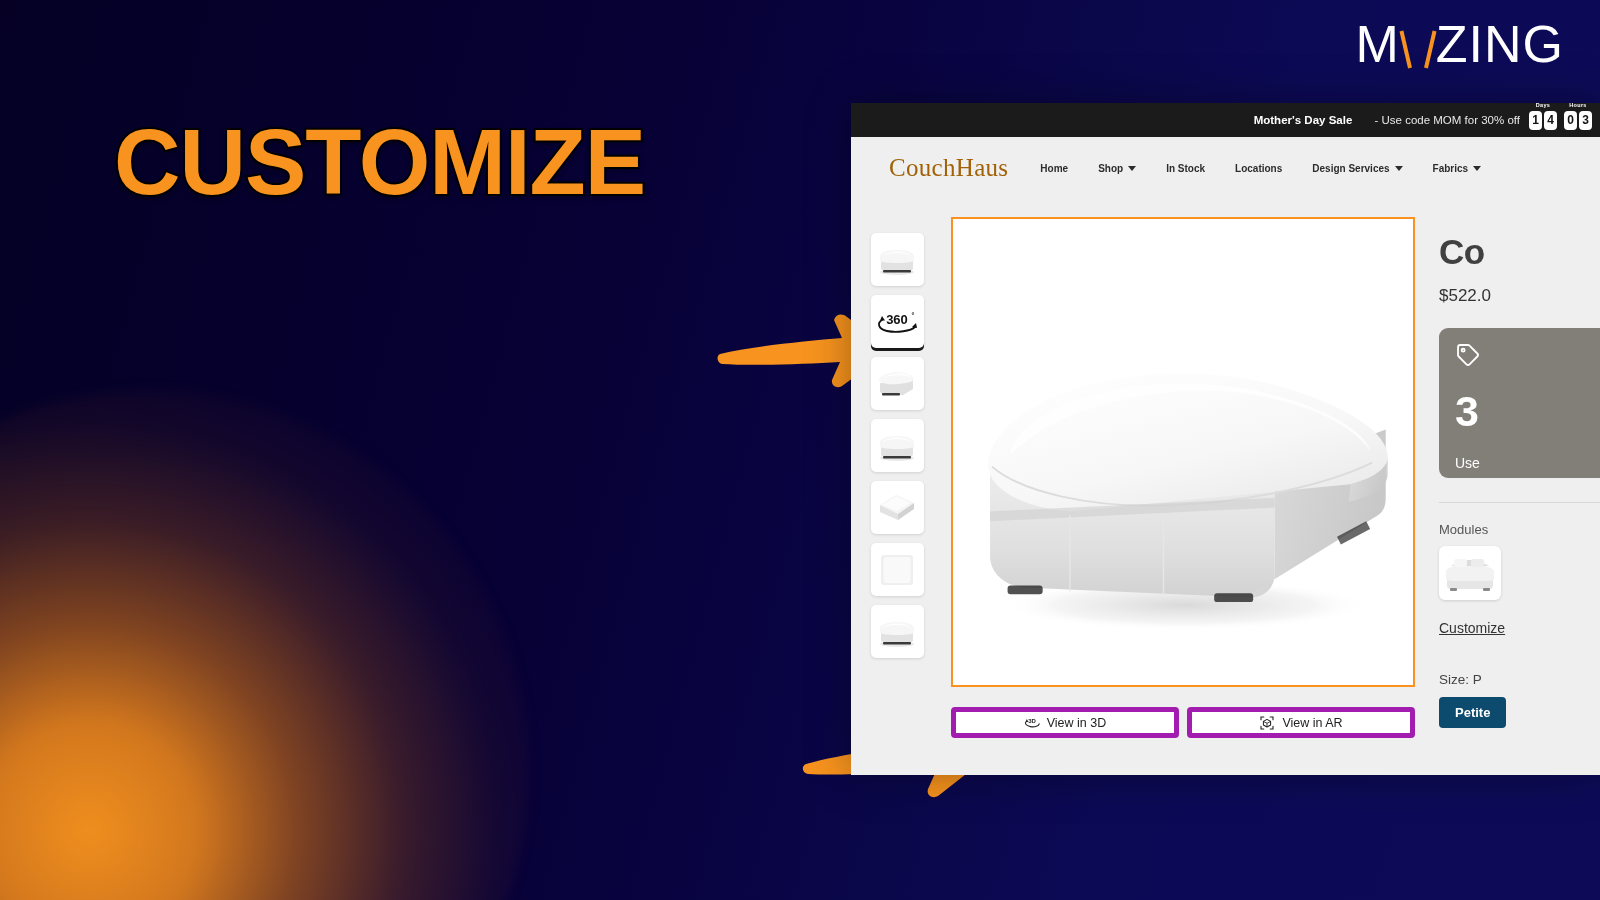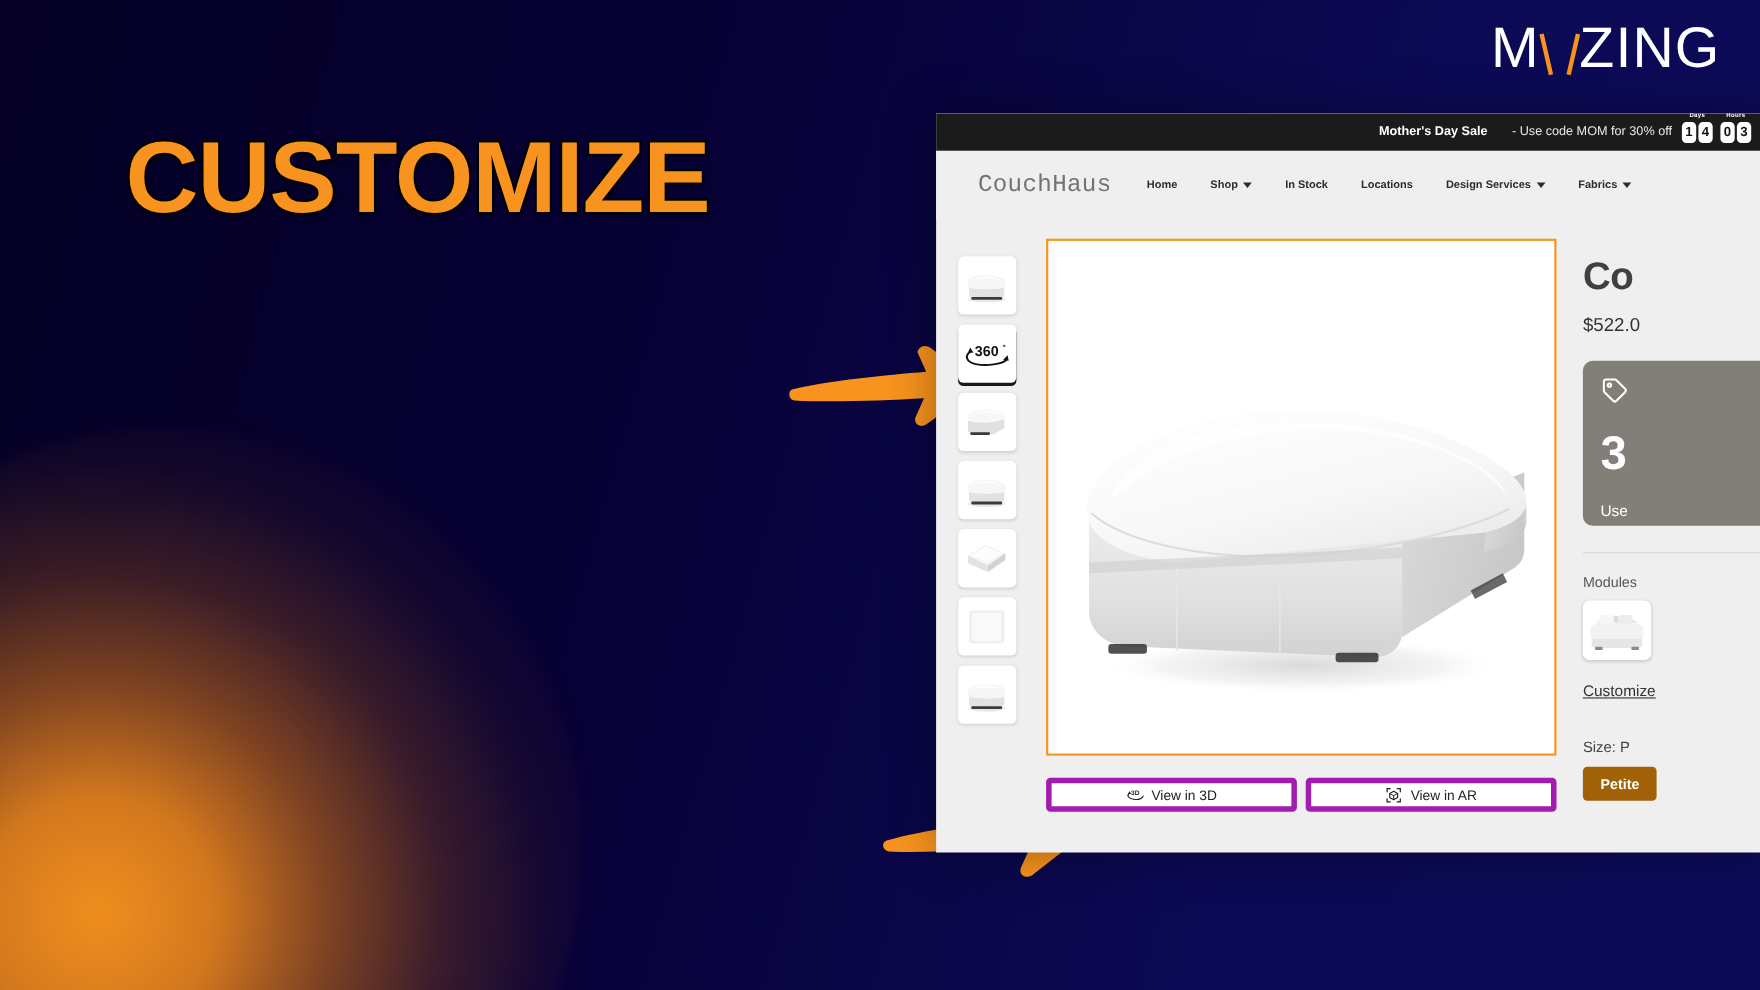--- a/index.html
+++ b/index.html
@@ -109,22 +109,22 @@
     border-radius:4px; font-size:12px; font-weight:700;
     display:flex; align-items:center; justify-content:center;
   }
 
   
   #nav {
     height:62px; background:#efefef;
     display:flex; align-items:center; padding:0 0 0 38px; gap:0;
   }
   #brand {
-    font-family:Liberation Mono, monospace;
-    font-size:22px; color:#737373; letter-spacing:0.3px;
+    font-family:Liberation Serif, serif;
+    font-size:25px; color:#a16207; letter-spacing:0.3px;
     margin-right:32px; white-space:nowrap;
   }
   .nav-item {
     font-size:10px; font-weight:700; color:#2c2c2c;
     margin-right:30px; white-space:nowrap;
     display:flex; align-items:center; gap:5px;
   }
   .nav-caret {
     display:inline-block; width:0; height:0;
     border-left:4px solid transparent; border-right:4px solid transparent;
@@ -197,21 +197,21 @@
   }
   #customize-link {
     margin-top:20px; font-size:14px; color:#333;
     text-decoration:underline; white-space:nowrap;
   }
   #size-row {
     margin-top:36px; font-size:13.5px; color:#444; white-space:nowrap;
   }
   #size-btn {
     margin-top:10px; display:inline-block;
-    background:#a16207; color:#fff; font-size:13px; font-weight:700;
+    background:#0c4a6e; color:#fff; font-size:13px; font-weight:700;
     padding:8px 16px; border-radius:4px; white-space:nowrap;
   }
 </style>
 </head>
 <body>
 
 <div id="bg-base"></div>
 <div id="bg-glow"></div>
 
 <div id="logo">

